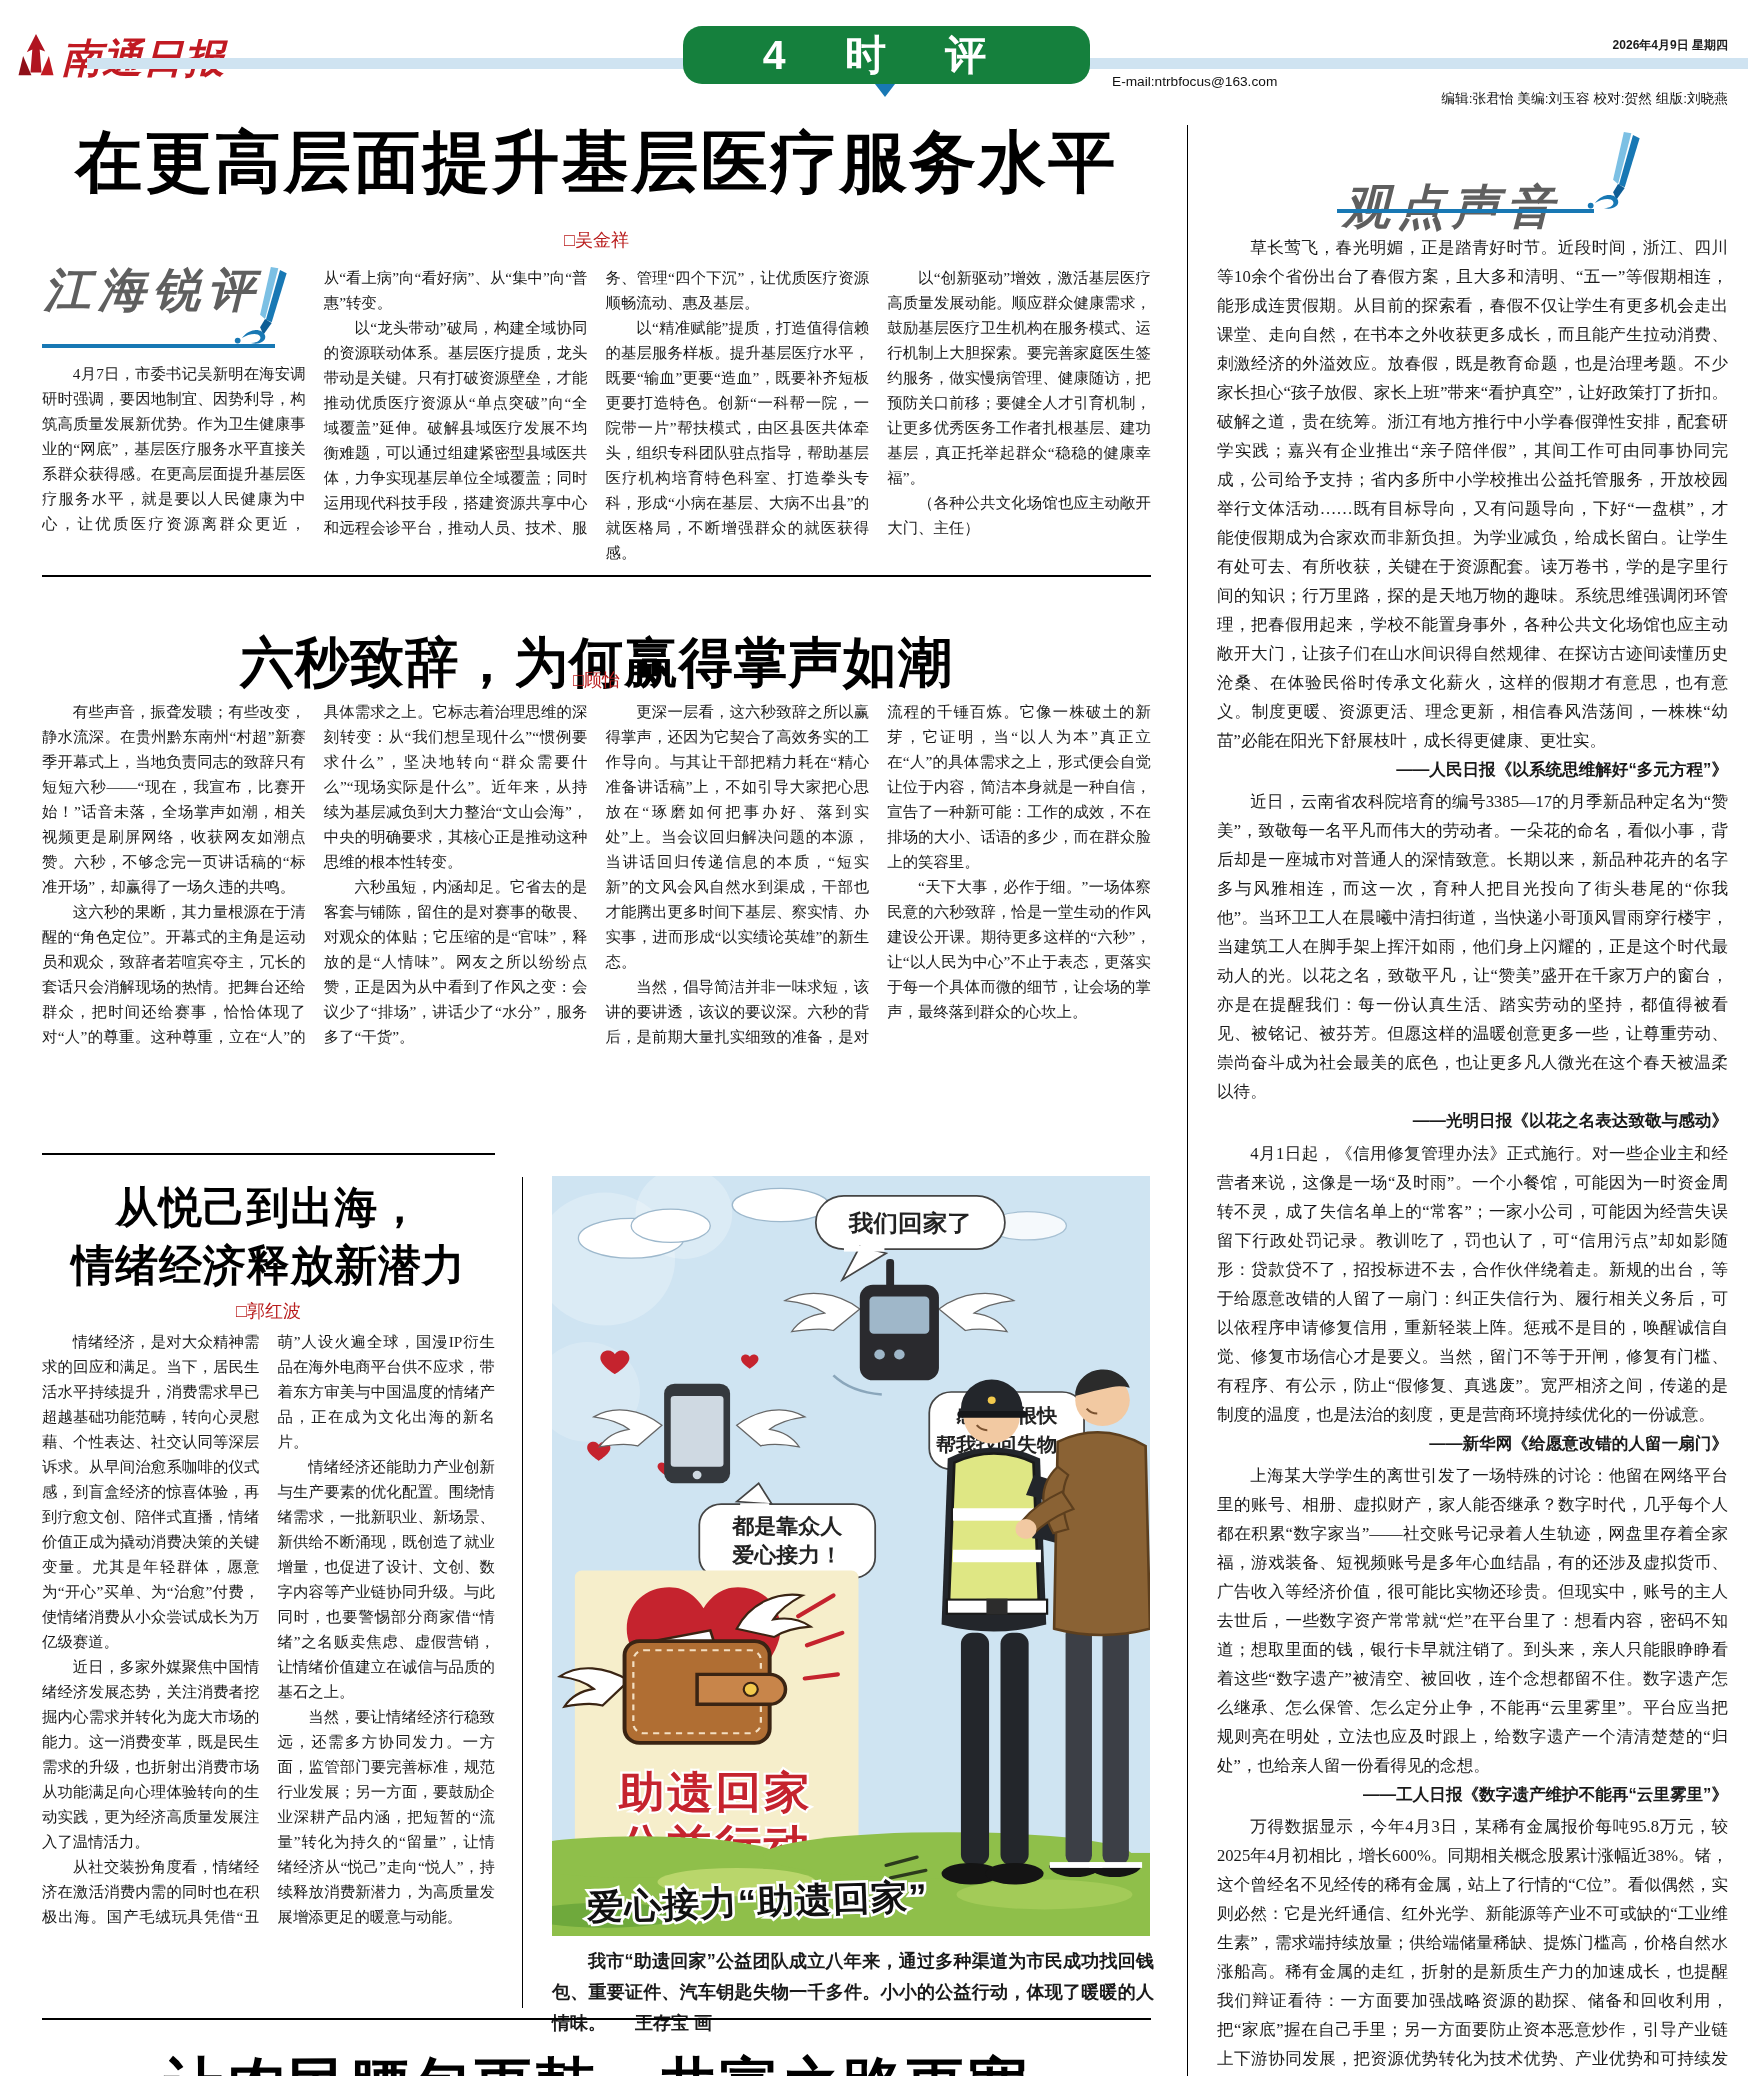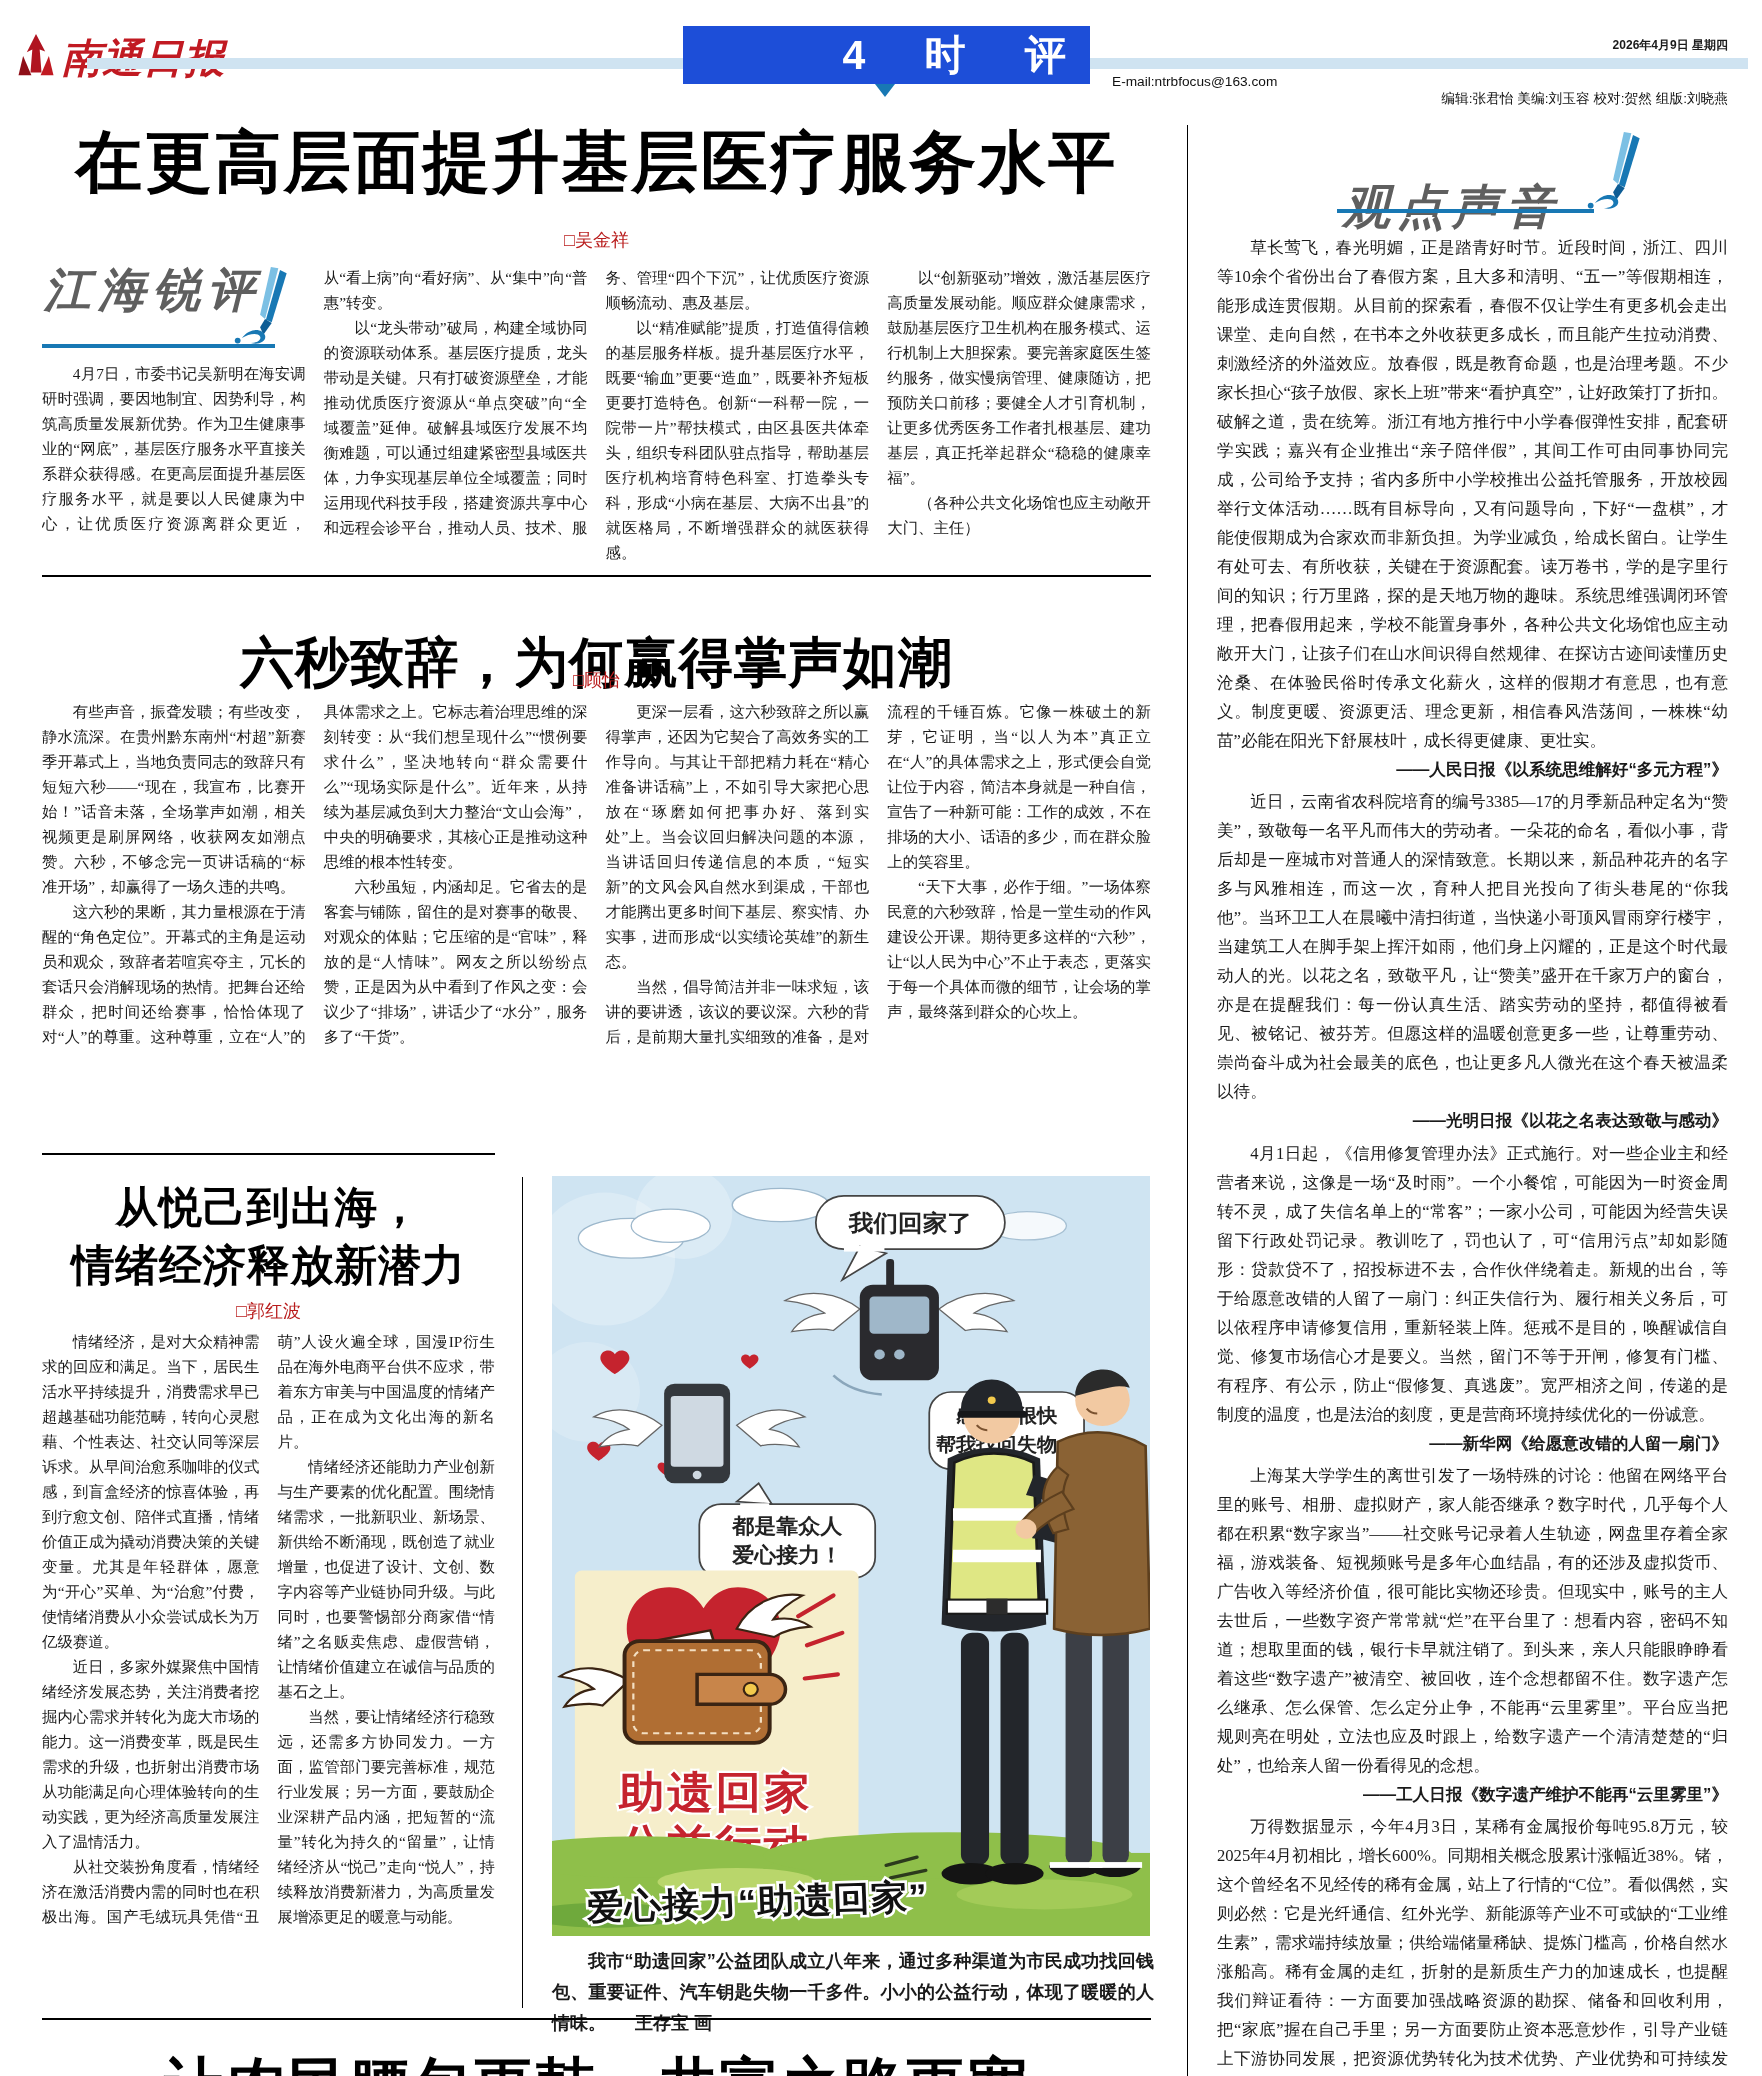--- a/index.html
+++ b/index.html
@@ -4,21 +4,21 @@
 <style>
   html,body{margin:0;padding:0;background:#e8e8e8;}
   .page{position:relative;width:1763px;height:2537px;background:#ffffff;overflow:hidden;
         font-family:"Liberation Serif","DejaVu Serif",serif;color:#1a1a1a;}
   .abs{position:absolute;}
 
   
   .logo-text{font-size:40px;font-weight:bold;font-style:italic;color:#c11a22;letter-spacing:0.8px;
              font-family:"Liberation Serif","DejaVu Serif",serif;}
   .band{background:#cfe3f1;height:10.8px;}
-  .pagebox{background:#1d4ed8;color:#fff;text-align:right;}
+  .pagebox{background:#15803d;color:#fff;text-align:center;border-radius:19px;}
   .pagebox-label{font-size:41px;font-weight:bold;letter-spacing:24px;line-height:58px;
                  font-family:"Liberation Sans","DejaVu Sans",sans-serif;}
   .pagebox-notch{width:0;height:0;border-left:10.8px solid transparent;border-right:10.8px solid transparent;
                  border-top:13.3px solid #1878b4;}
   .date-line{font-size:12px;font-weight:bold;font-family:"Liberation Sans","DejaVu Sans",sans-serif;}
   .meta-line{font-size:13.7px;font-family:"Liberation Sans","DejaVu Sans",sans-serif;color:#111;}
 
   
   .hrule{background:#000;height:1.7px;}
   .vrule{background:#000;width:1.2px;}

